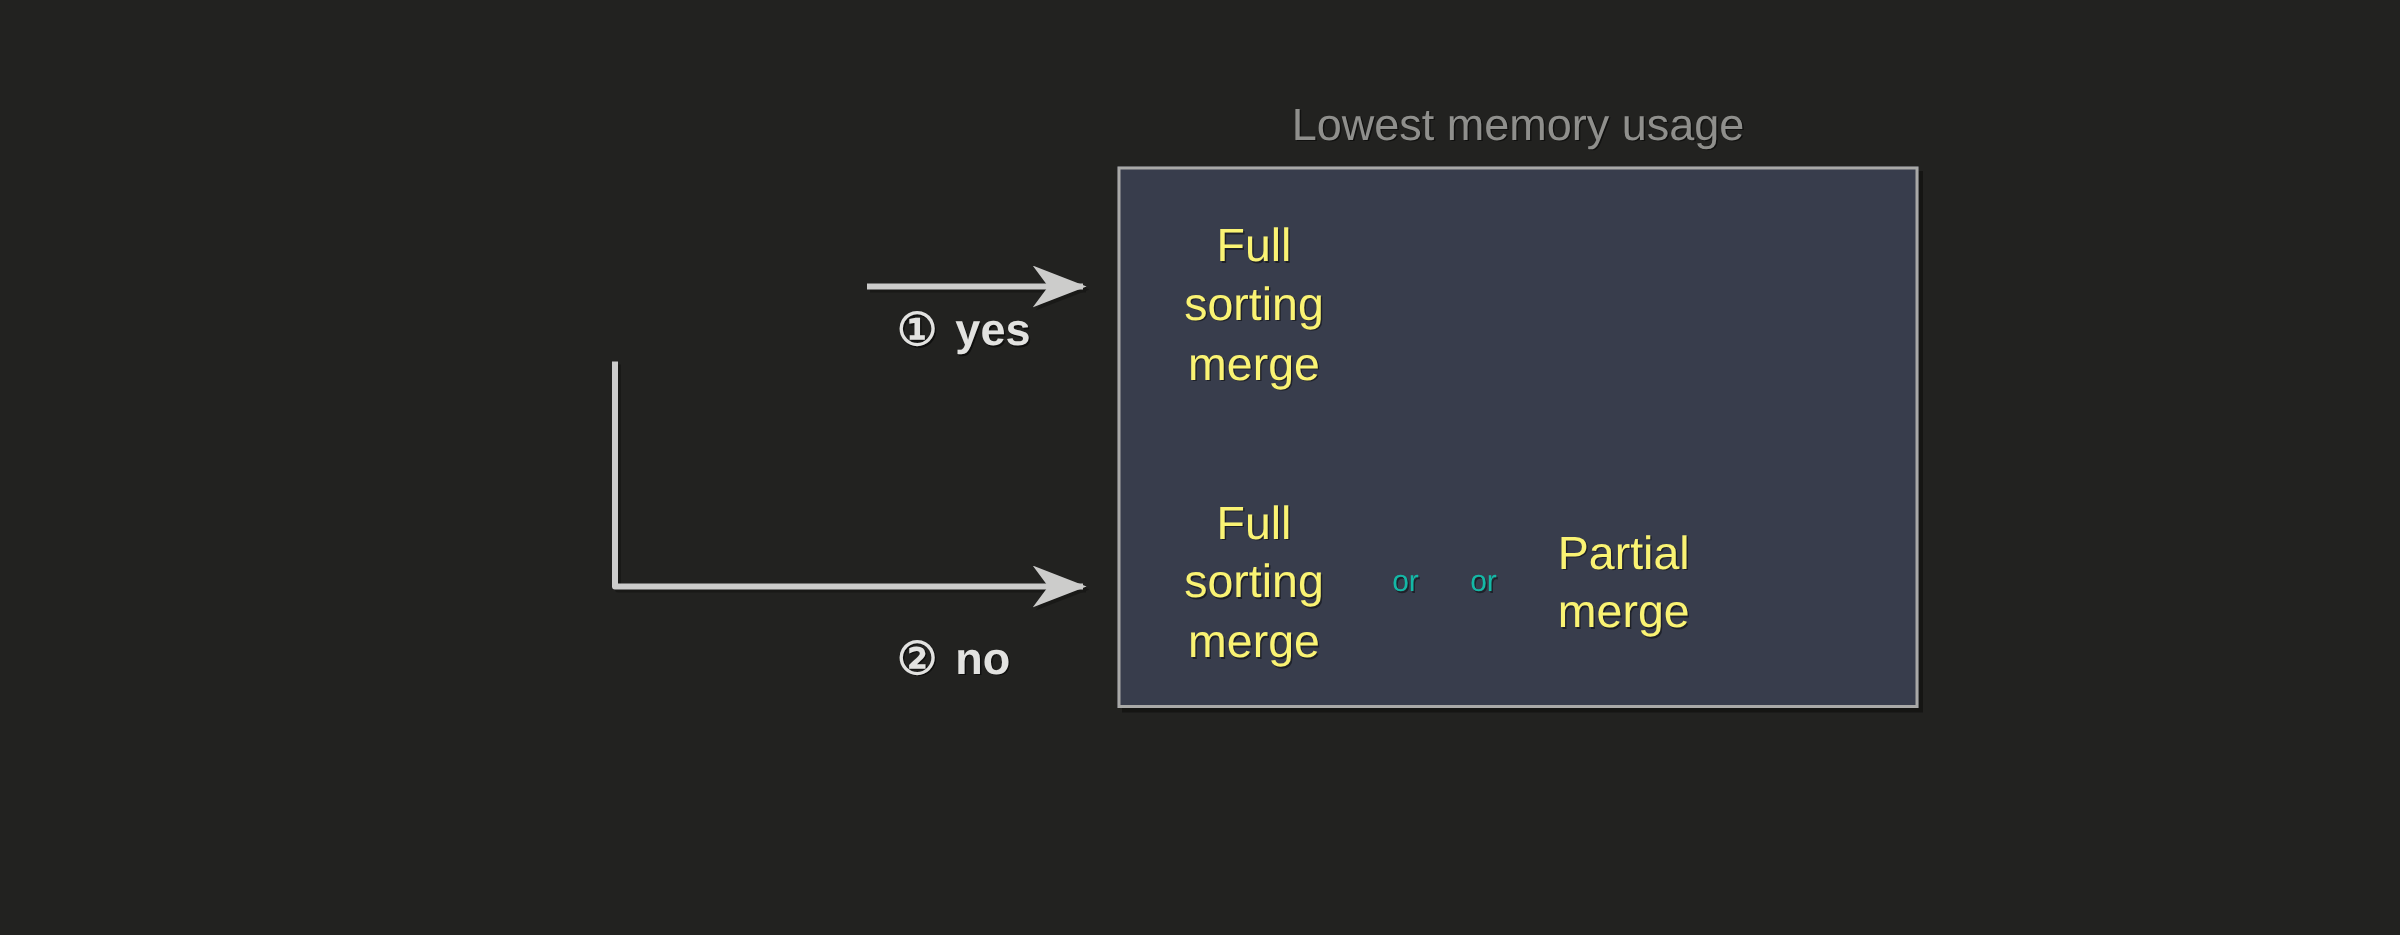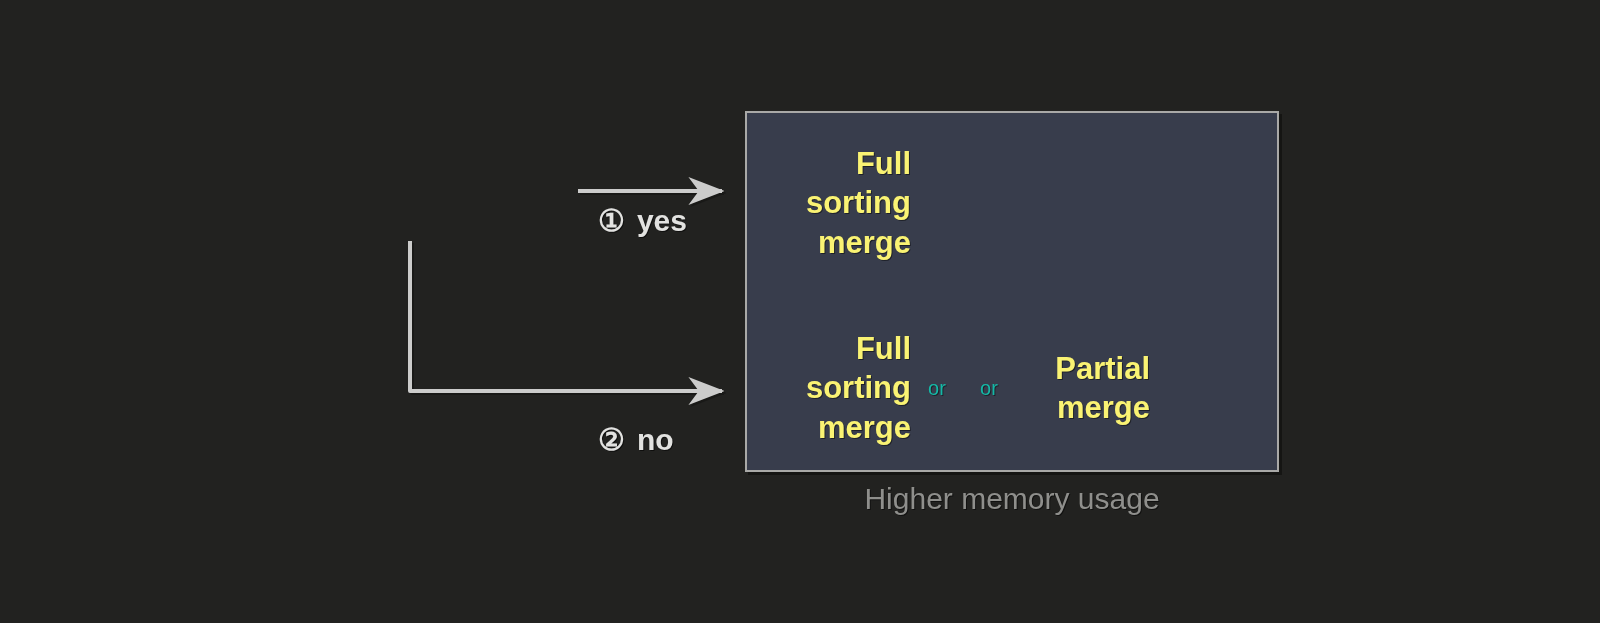--- a/index.html
+++ b/index.html
@@ -91,24 +91,24 @@
     width: 100%;
     display: flex;
     align-items: center;
     justify-content: flex-start;
   }
   #row-sorted   { top: 20px;  height: 140px; }
   #row-unsorted { top: 205px; height: 140px; }
 
   .option {
     color: #faf373;
-    font-weight: bold;
+    font-weight: normal;
     font-size: 31px;
     line-height: 1.27;
-    text-align: right;
+    text-align: center;
     white-space: pre-line;
     text-shadow: 1px 1px 0 rgba(0,0,0,0.45);
   }
   .or-sep {
     color: #14b8a6;
     font-size: 20px;
     font-weight: normal;
     line-height: 1;
     text-shadow: 1px 1px 0 rgba(0,0,0,0.45);
   }
@@ -148,20 +148,21 @@
   </svg>
 
   <div id="branch-yes" class="branch-label">
     <span class="circled">①</span><span>yes</span>
   </div>
 
   <div id="branch-no" class="branch-label">
     <span class="circled">②</span><span>no</span>
   </div>
 
+  <div id="caption-top" class="memory-caption">Lowest memory usage</div>
 
   <div id="options-panel">
 
     <div id="row-sorted" class="panel-row">
       <div id="opt-sorted-0" class="option">Full
 sorting
 merge</div>
     </div>
 
     <div id="row-unsorted" class="panel-row">
@@ -169,15 +170,14 @@
 sorting
 merge</div>
       <div id="or-0" class="or-sep">or</div>
       <div id="or-1" class="or-sep">or</div>
       <div id="opt-unsorted-2" class="option">Partial
 merge</div>
     </div>
 
   </div>
 
-  <div id="caption-bottom" class="memory-caption">Higher memory usage</div>
 
 </div>
 
 </body></html>

